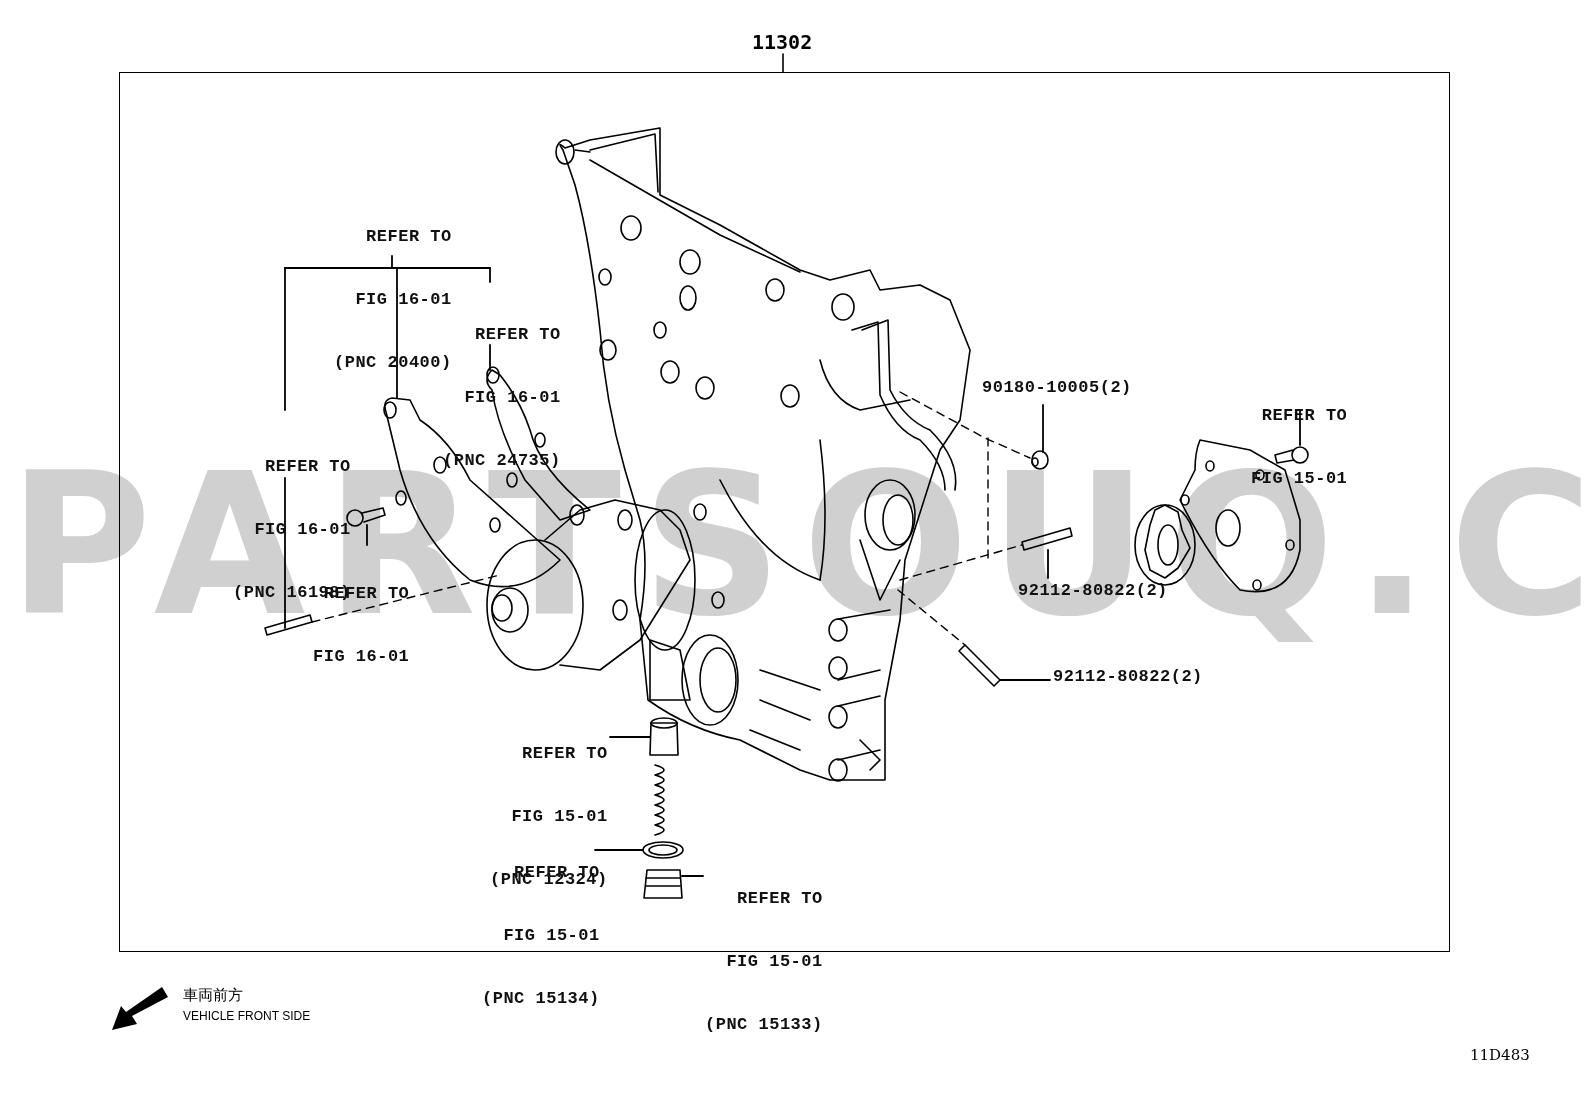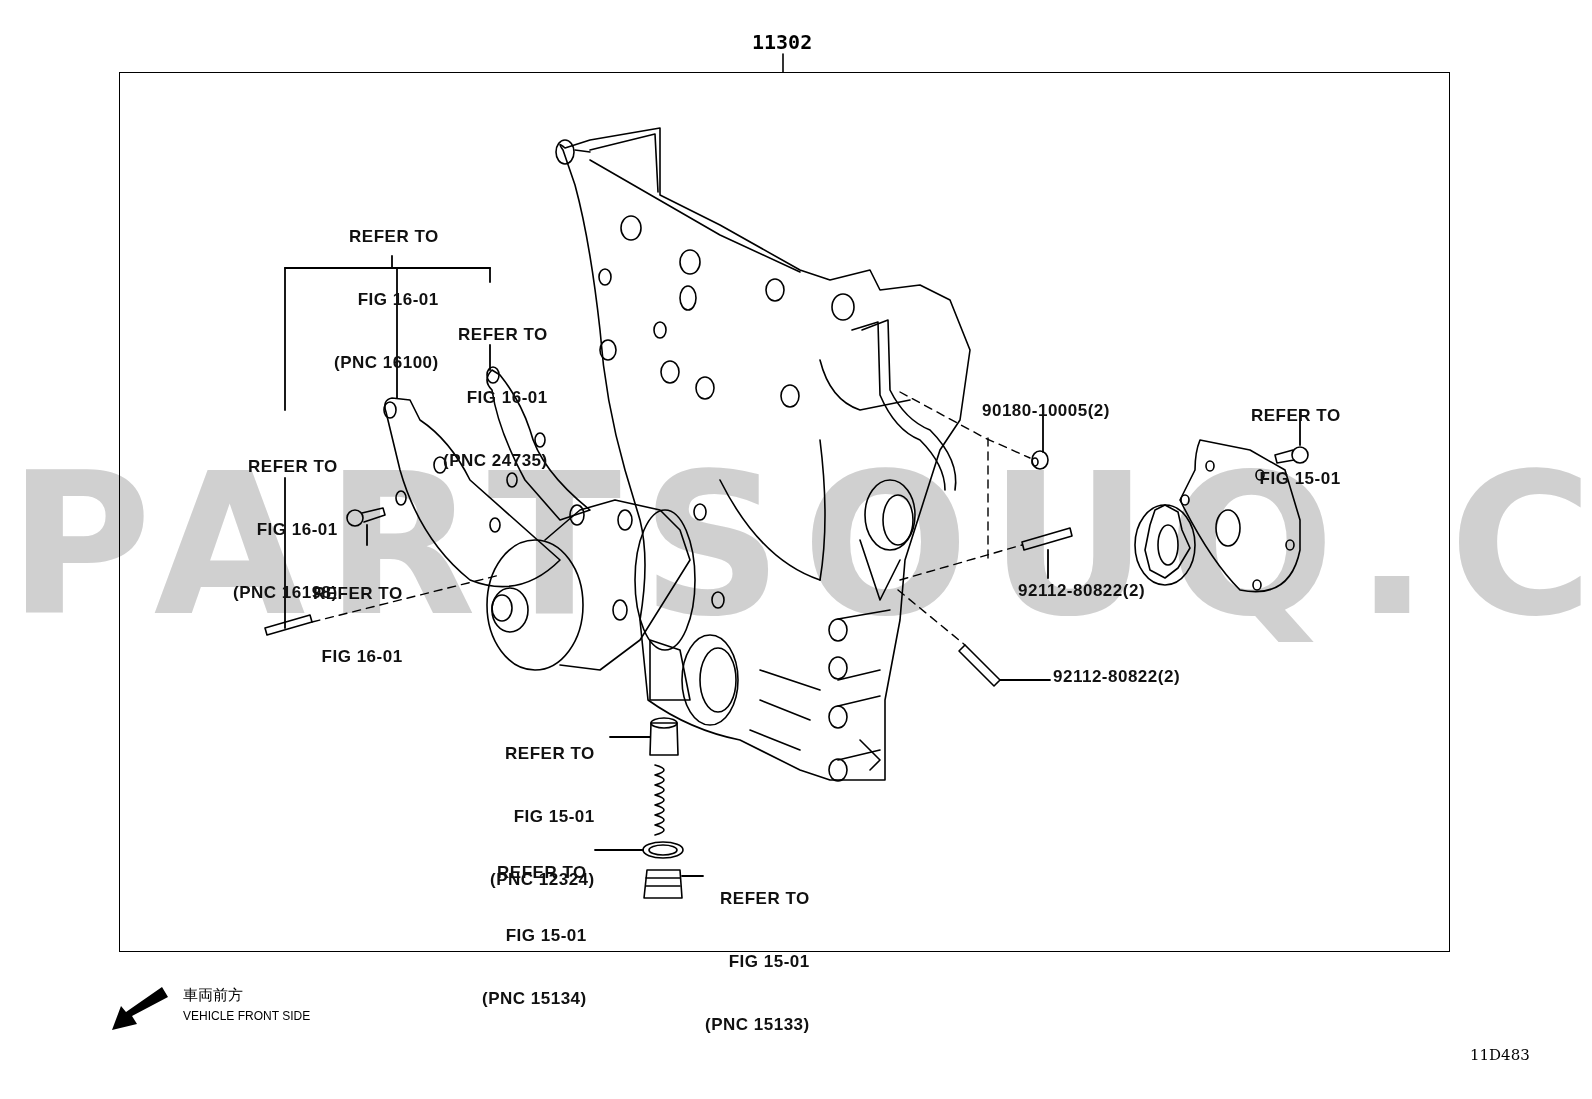--- a/index.html
+++ b/index.html
@@ -1,20 +1,20 @@
 <!DOCTYPE html>
 <html><head>
 <meta charset="utf-8">
 <style>
   html, body { margin: 0; padding: 0; background: #ffffff; }
   body { width: 1592px; height: 1099px; position: relative; overflow: hidden;
          font-family: "DejaVu Sans Mono", "Liberation Mono", monospace; color: #000; }
   .frame { position: absolute; left: 119px; top: 72px; width: 1331px; height: 880px;
            border: 1.5px solid #000; box-sizing: border-box; }
-  .lbl { position: absolute; font-family: Liberation Sans, sans-serif; font-size: 17px;
+  .lbl { position: absolute; font-family: Liberation Mono, monospace; font-size: 17px;
          line-height: 21px; font-weight: bold; white-space: pre; letter-spacing: 0.5px; color: #111; }
   .lbl div { white-space: pre; }
   .title { position: absolute; left: 752px; top: 30px; font-size: 20px; font-weight: bold;
            font-family: "DejaVu Sans Mono", monospace; }
   .watermark { position: absolute; left: 8px; top: 470px; width: 1576px; height: 150px;
                font-family: "DejaVu Sans", sans-serif; font-weight: bold; font-size: 196px;
                line-height: 150px; color: rgba(190,190,190,0.72); letter-spacing: 20px;
                white-space: nowrap; pointer-events: none; z-index: 0; }
   svg.art { position: absolute; left: 0; top: 0; z-index: 1; }
   .lbl, .title { z-index: 2; text-align: right; }
@@ -186,21 +186,21 @@
   </g>
 
   <g fill="#000" stroke="none">
     <path d="M162 987 L168 997 L132 1016 L137 1024 L112 1030 L121 1006 L126 1012 Z"></path>
   </g>
 </svg>
 
 <div class="lbl" style="left:334px; top:184px;">
   <div>REFER TO</div>
   <div>FIG 16-01</div>
-  <div>(PNC 16100)</div>
+  <div>(PNC 20400)</div>
 </div>
 <div class="lbl" style="left:443px; top:282px;">
   <div>REFER TO</div>
   <div>FIG 16-01</div>
   <div>(PNC 24735)</div>
 </div>
 <div class="lbl" style="left:233px; top:414px;">
   <div>REFER TO</div>
   <div>FIG 16-01</div>
   <div>(PNC 16198)</div>
@@ -222,19 +222,19 @@
   <div>REFER TO</div>
   <div>FIG 15-01</div>
   <div>(PNC 15134)</div>
 </div>
 <div class="lbl" style="left:705px; top:846px;">
   <div>REFER TO</div>
   <div>FIG 15-01</div>
   <div>(PNC 15133)</div>
 </div>
 
-<div class="lbl" style="left:982px; top:400px;">90180-10005(2)</div>
+<div class="lbl" style="left:982px; top:377px;">90180-10005(2)</div>
 <div class="lbl" style="left:1018px; top:580px;">92112-80822(2)</div>
 <div class="lbl" style="left:1053px; top:666px;">92112-80822(2)</div>
 
 <div class="legend-jp">車両前方</div>
 <div class="legend-en">VEHICLE FRONT SIDE</div>
 <div class="code">11D483</div>
 
 </body></html>

